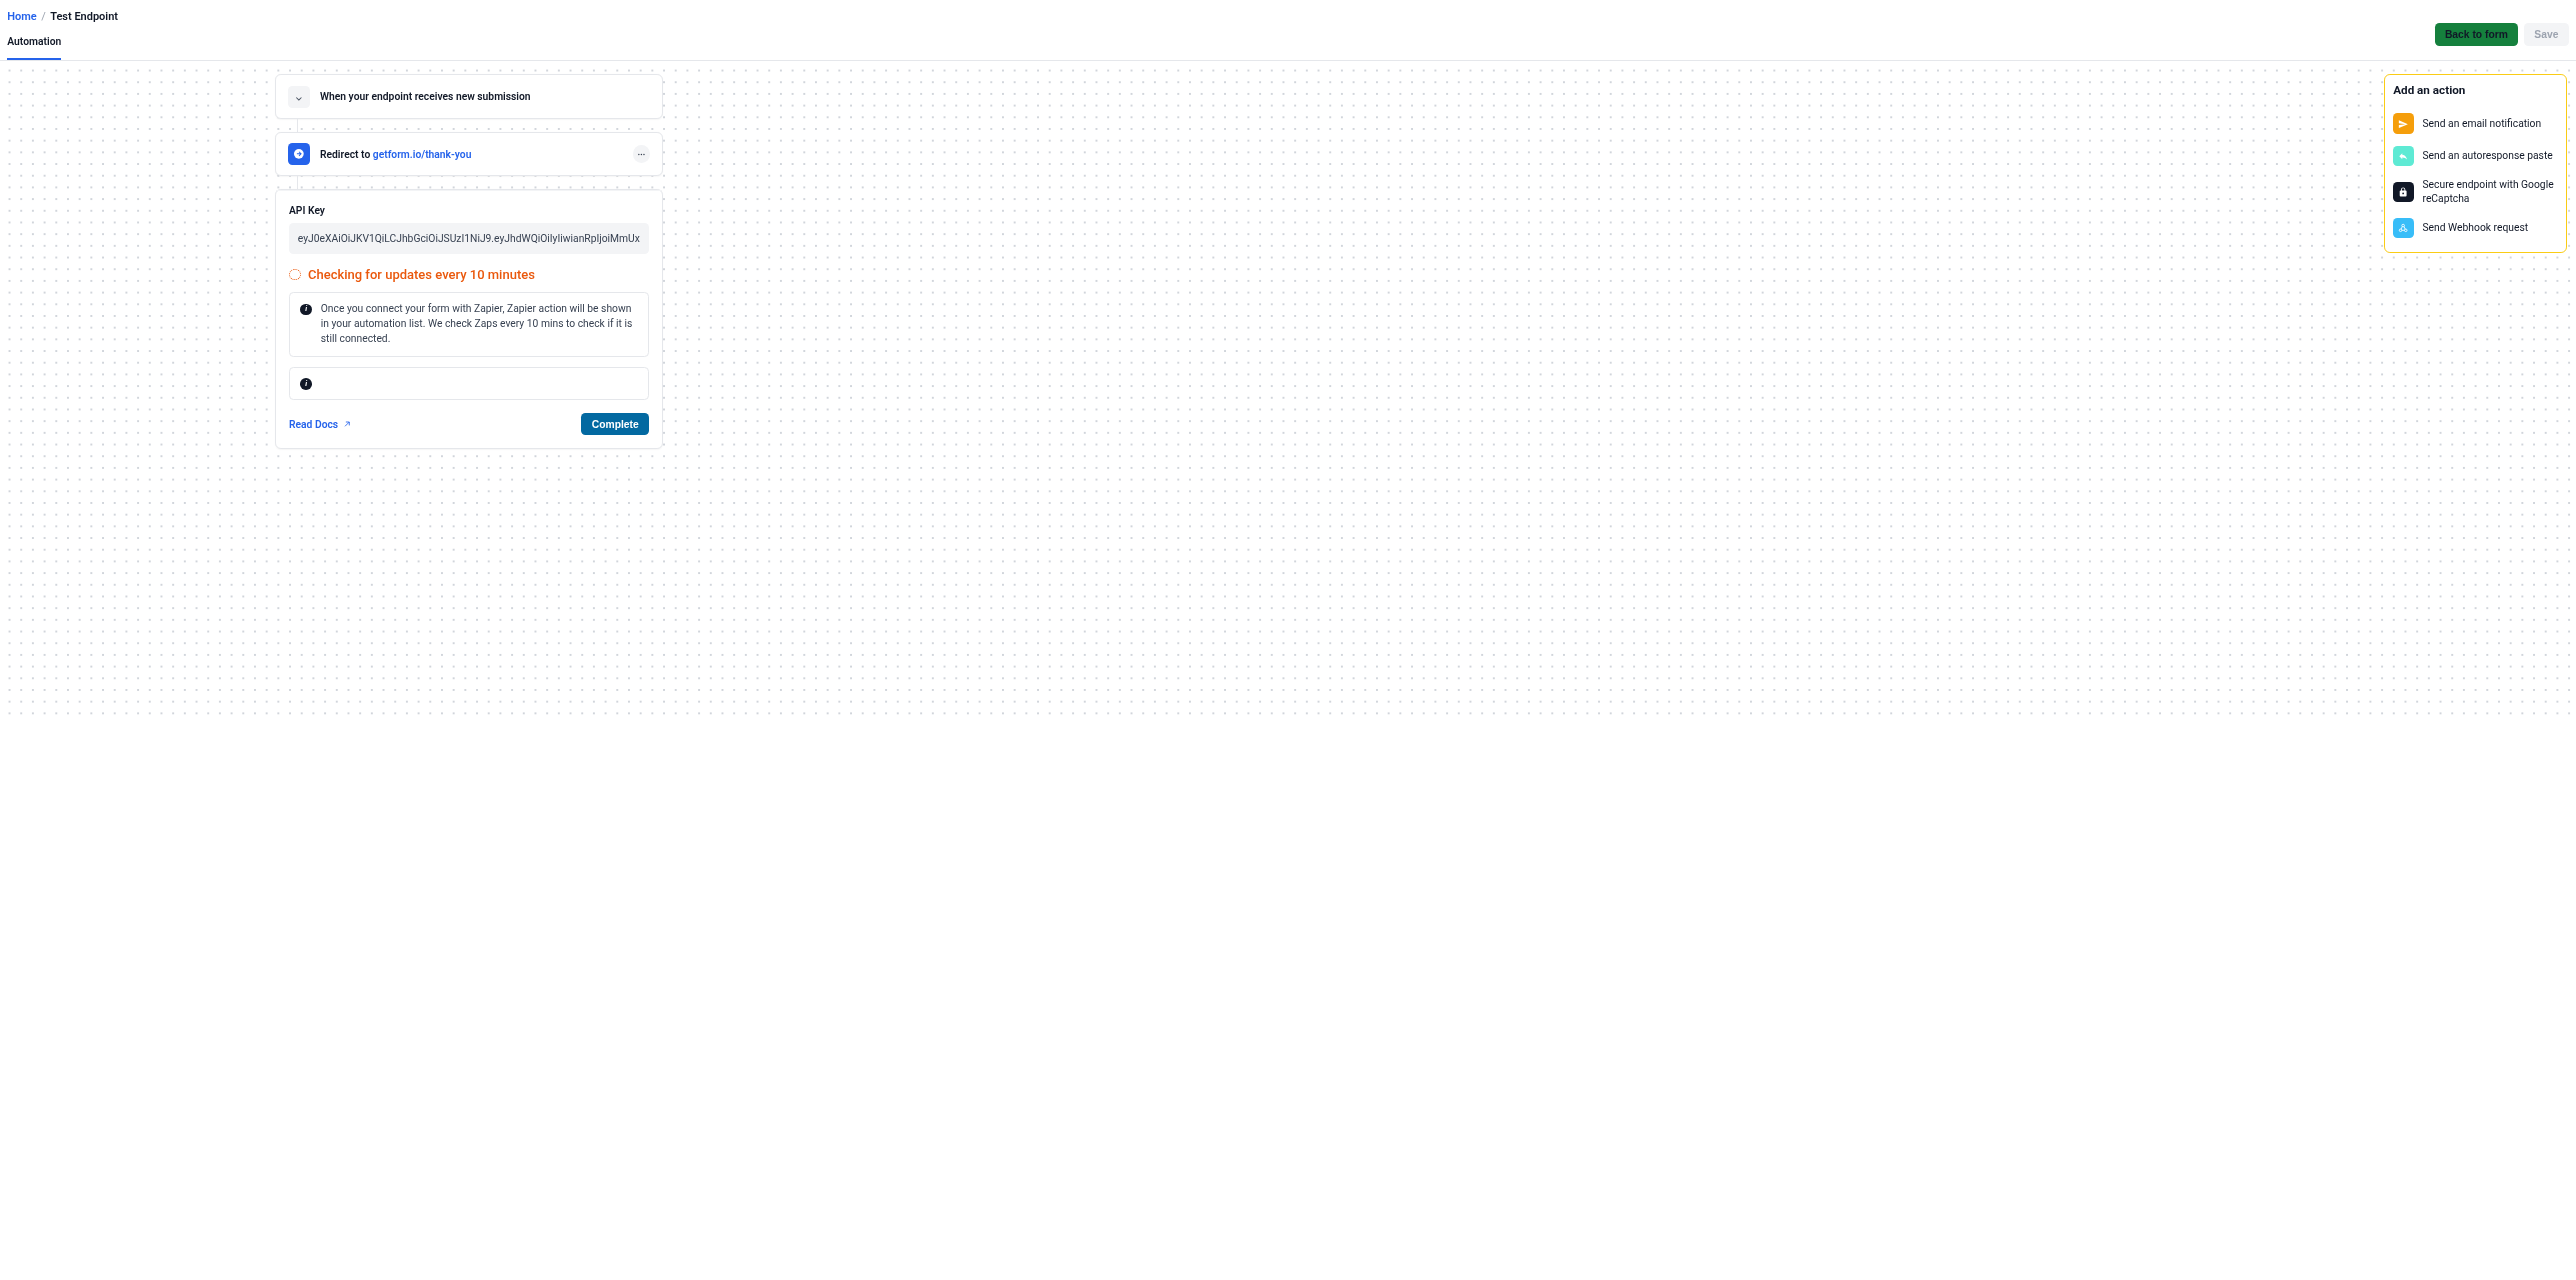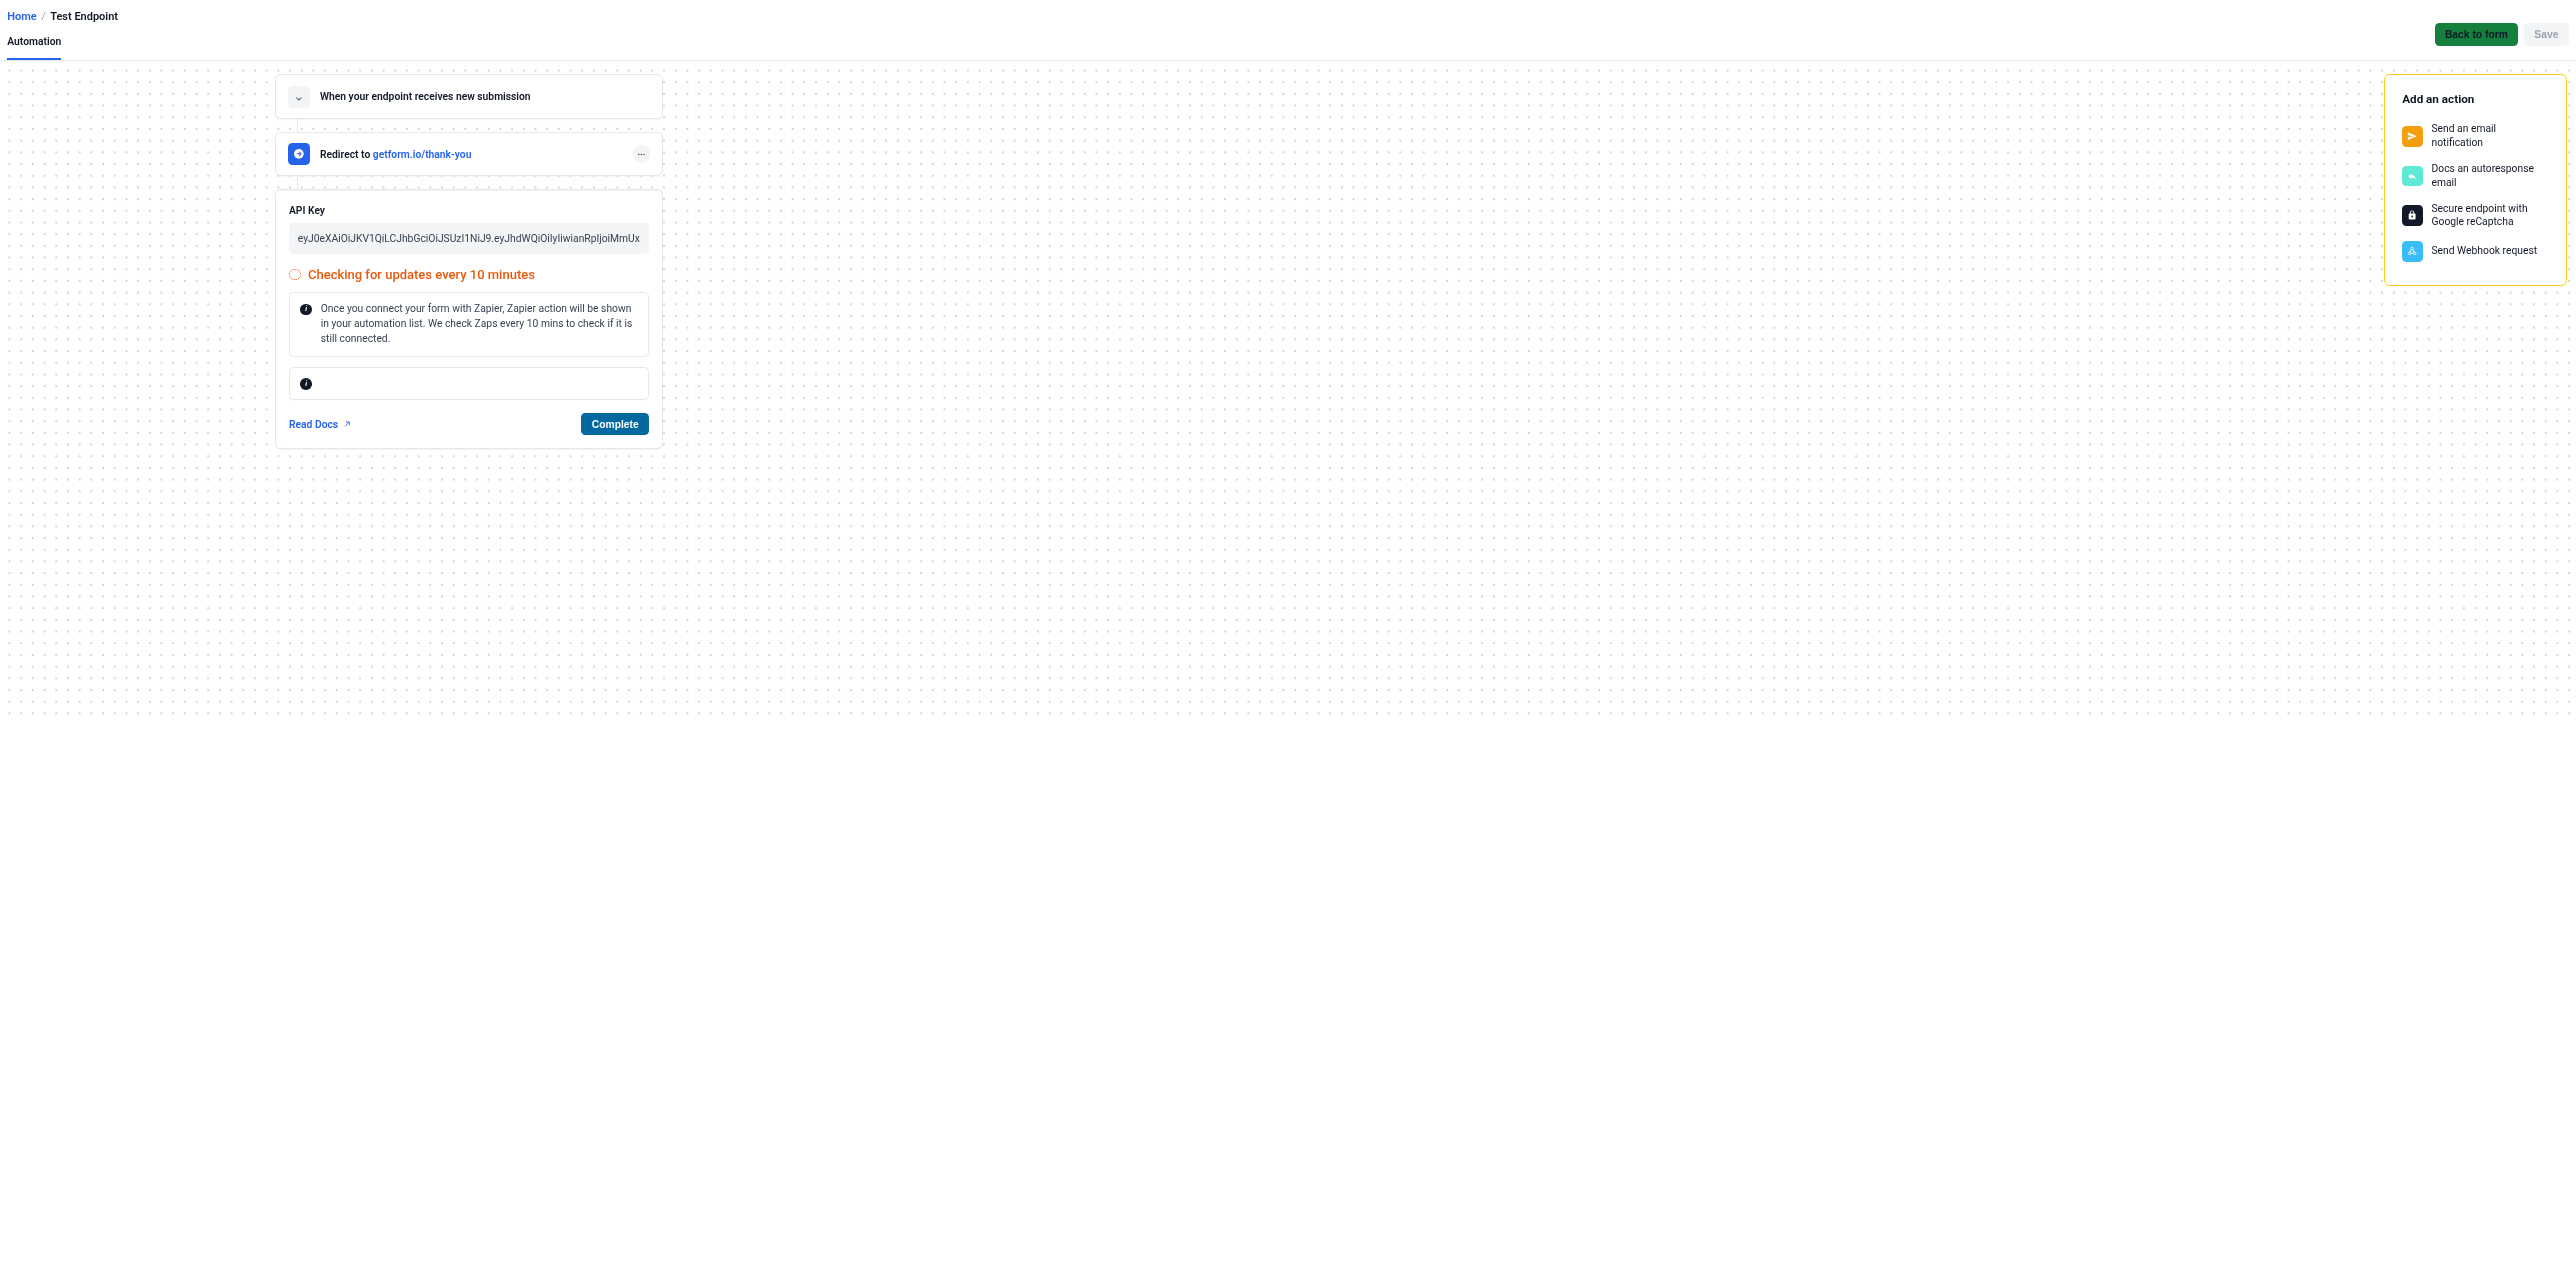--- a/index.html
+++ b/index.html
@@ -221,21 +221,21 @@
 
 
 .actions-panel {
   position: absolute;
   right: 8.8px;
   top: 13px;
   width: 183px;
   background: #fff;
   border: 1.5px solid #facc15;
   border-radius: 5.9px;
-  padding: 17px;
+  padding: 8px;
 }
 .actions-panel h3 {
   font-size: 11.7px;
   font-weight: 700;
   margin-bottom: 10.3px;
 }
 .action-item {
   display: flex;
   align-items: center;
   gap: 8.8px;
@@ -358,21 +358,21 @@
       </div>
       <span>Send an email notification</span>
     </div>
 
     <div class="action-item">
       <div class="iconbox iconbox-teal">
         <svg viewBox="0 0 24 24" fill="#fff">
             <path d="M10 9V5l-7 7 7 7v-4.1c5 0 8.5 1.6 11 5.1-1-5-4-10-11-11z"></path>
           </svg>
       </div>
-      <span>Docs an autoresponse email</span>
+      <span>Send an autoresponse paste</span>
     </div>
 
     <div class="action-item">
       <div class="iconbox iconbox-black">
         <svg viewBox="0 0 24 24" fill="#fff">
             <path d="M18 8h-1V6a5 5 0 00-10 0v2H6a2 2 0 00-2 2v10a2 2 0 002 2h12a2 2 0 002-2V10a2 2 0 00-2-2zM9 6a3 3 0 016 0v2H9V6zm3 11a2 2 0 110-4 2 2 0 010 4z"></path>
           </svg>
       </div>
       <span>Secure endpoint with Google reCaptcha</span>
     </div>

